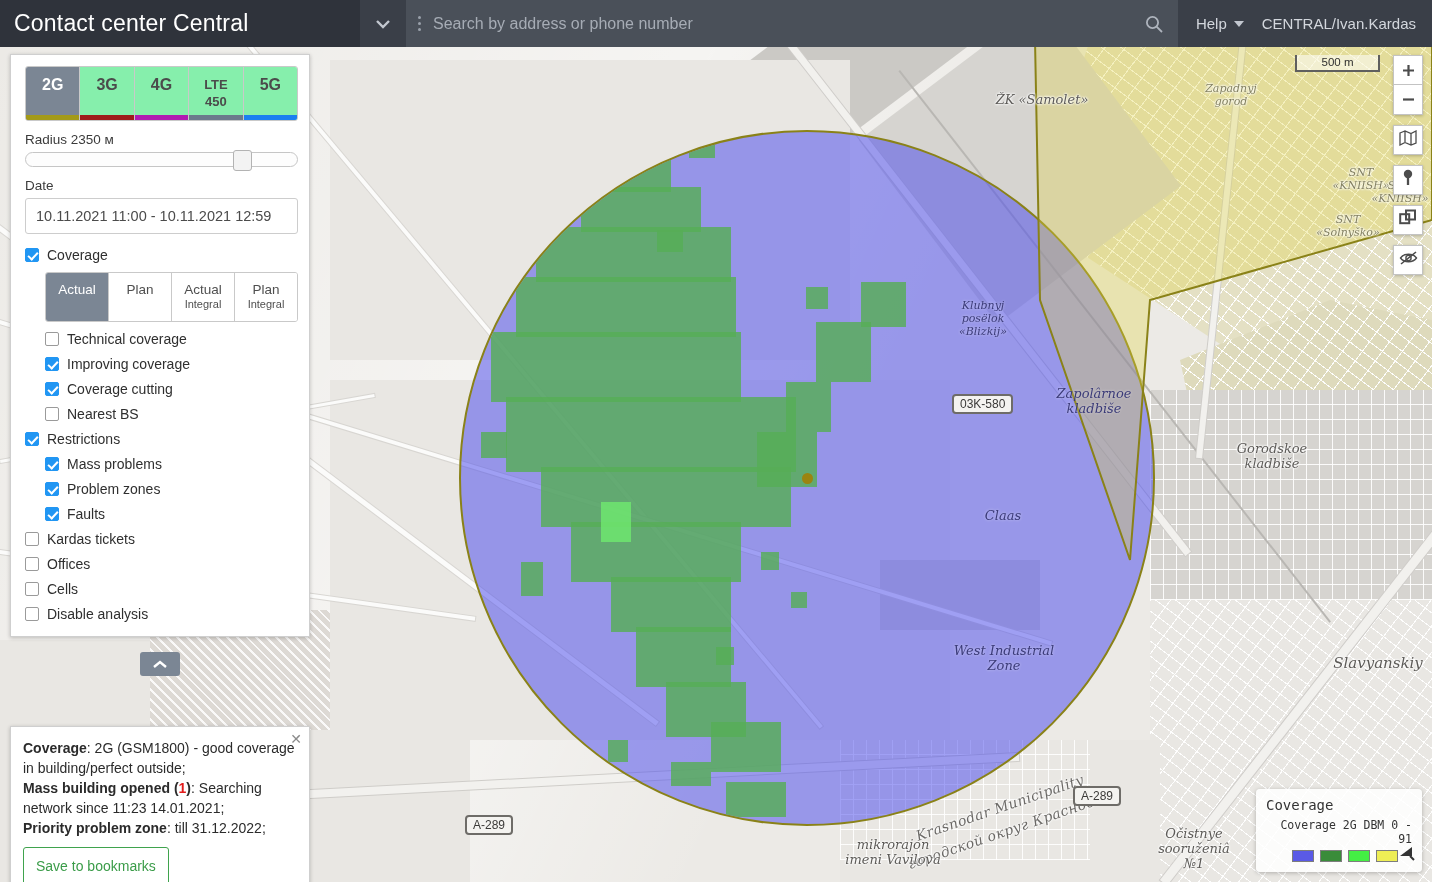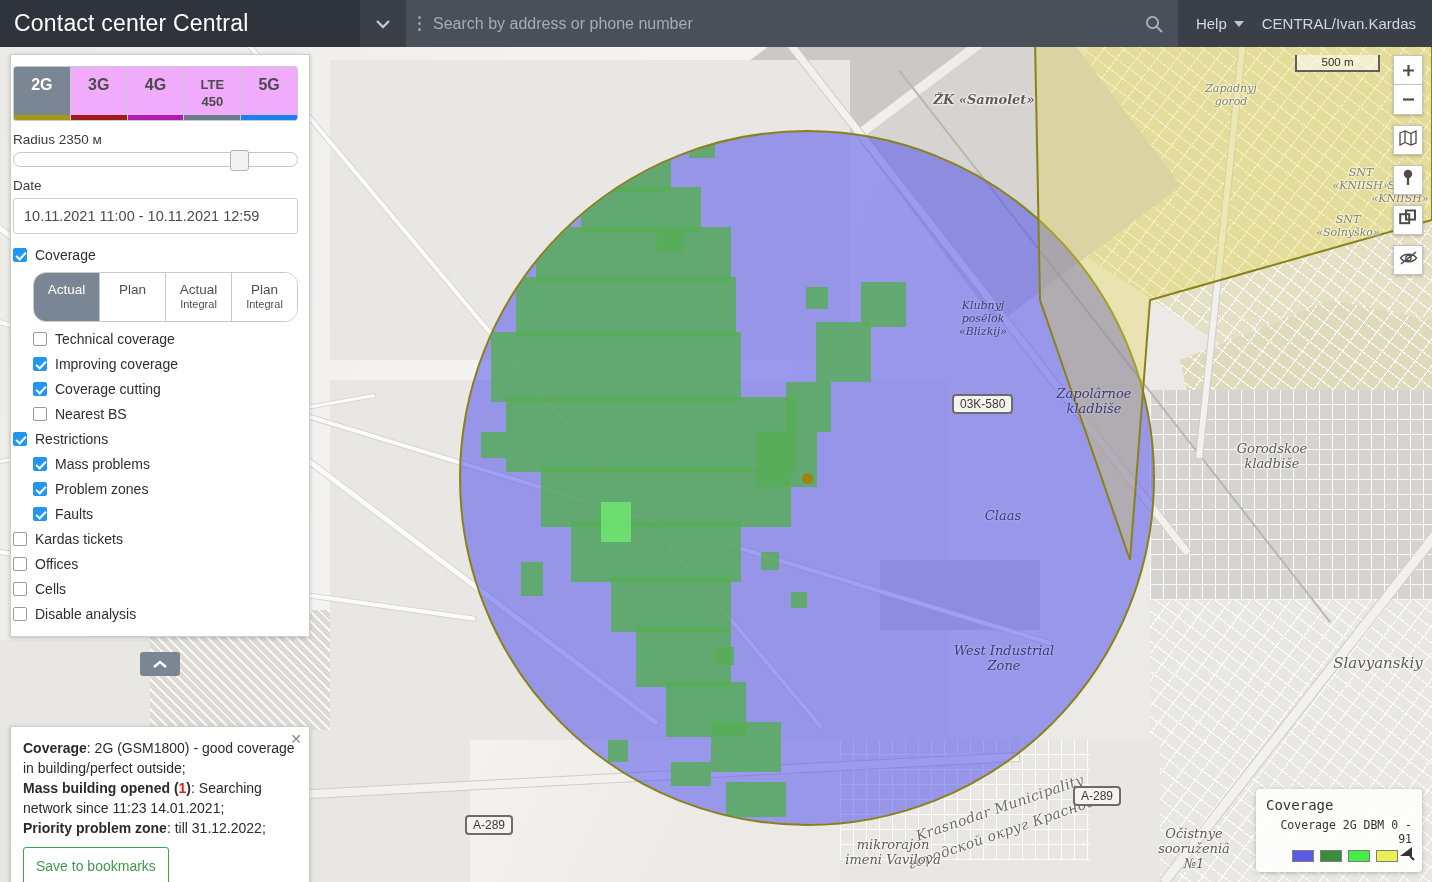--- a/index.html
+++ b/index.html
@@ -130,25 +130,25 @@
   .tri-down {
     width: 0; height: 0; border-left: 5px solid transparent;
     border-right: 5px solid transparent; border-top: 6px solid #c2c7cf;
   }
 
   
   .panel {
     position: absolute; left: 10px; top: 54px; width: 300px;
     background: #fff; border: 1px solid #cfcfcf;
     box-shadow: 0 1px 4px rgba(0,0,0,.22); z-index: 30;
-    padding: 11px 11px 14px 2px;
+    padding: 11px 11px 14px 14px;
   }
   .net-tabs { display: flex; border: 1px solid #c9c9c9; border-radius: 3px; overflow: hidden; }
   .net-tab {
-    flex: 1; text-align: center; cursor: pointer; background: #f0abfc;
+    flex: 1; text-align: center; cursor: pointer; background: #86efac;
     border-right: 1px solid #c9c9c9; position: relative;
     padding: 9px 0 10px; font-weight: bold; font-size: 16px; color: #4b4b4b;
     line-height: 17px;
   }
   .net-tab:last-child { border-right: 0; }
   .net-tab.active { background: #7b8694; color: #fff; }
   .net-tab .two { font-size: 13px; font-weight: bold; display: block; }
   .net-tab .bar { position: absolute; left: 0; right: 0; bottom: 0; height: 5px; }
 
   .vd-toggle {
@@ -185,21 +185,21 @@
   .chk.on { background: #2196f3; border-color: #2196f3; }
   .chk.on::after {
     content: ""; position: absolute; left: 4px; top: 1px;
     width: 4px; height: 8px; border: solid #fff; border-width: 0 2px 2px 0;
     transform: rotate(43deg);
   }
   .chk-row span { font-size: 14px; color: #2f2f2f; }
 
   .seg-row {
     display: flex; margin: 9px 0 2px 20px;
-    border: 1px solid #c9c9c9; border-radius: 13px; overflow: hidden;
+    border: 1px solid #c9c9c9; border-radius: 3px; overflow: hidden;
   }
   .seg {
     flex: 1; text-align: center; cursor: pointer; background: #fff;
     border-right: 1px solid #c9c9c9; padding: 9px 2px; font-size: 13.5px;
     color: #4f4f4f; line-height: 15px;
   }
   .seg:last-child { border-right: 0; }
   .seg.active { background: #7b8694; color: #fff; }
   .seg small { display: block; font-size: 11px; }
 
@@ -328,21 +328,21 @@
       <div class="px" style="left:140px;top:370px;width:30px;height:40px;background:#6fe86f;"></div>
       <div class="px" style="left: 345px; top: 155px; width: 22px; height: 22px; background: rgb(87, 173, 87);"></div>
     </div>
     <div class="cov-center" id="cov-center" style="left: 802px; top: 473px; background: rgb(155, 132, 16);"></div>
 
     <svg class="yellow-poly" width="1432" height="882">
       <polygon points="1035,40 1432,40 1432,220 1150,300 1130,560 1040,300" fill="rgba(226,214,74,0.34)" stroke="#8a8218" stroke-width="2"></polygon>
     </svg>
 
     <div id="map-labels">
-        <div class="maplabel " style="left: 984px; top: 99px; transform: translate(-50%, -50%); font-weight: bold;">ŽK «Samolet»</div>
+        <div class="maplabel " style="left: 1042px; top: 99px; transform: translate(-50%, -50%);">ŽK «Samolet»</div>
         <div class="maplabel khaki sm" style="left: 1231px; top: 95px; transform: translate(-50%, -50%);">Zapadnyj
 gorod</div>
         <div class="maplabel khaki sm" style="left: 1361px; top: 179px; transform: translate(-50%, -50%);">SNT «KNIISH»</div>
         <div class="maplabel khaki sm" style="left: 1400px; top: 192px; transform: translate(-50%, -50%);">SNT «KNIISH»</div>
         <div class="maplabel khaki sm" style="left: 1348px; top: 226px; transform: translate(-50%, -50%);">SNT «Solnyško»</div>
         <div class="maplabel onblue sm" style="left: 983px; top: 318px; transform: translate(-50%, -50%);">Klubnyj
 posëlok
 «Blizkij»</div>
         <div class="maplabel onblue" style="left: 1094px; top: 401px; transform: translate(-50%, -50%);">Zapolârnoe
 kladbiše</div>

